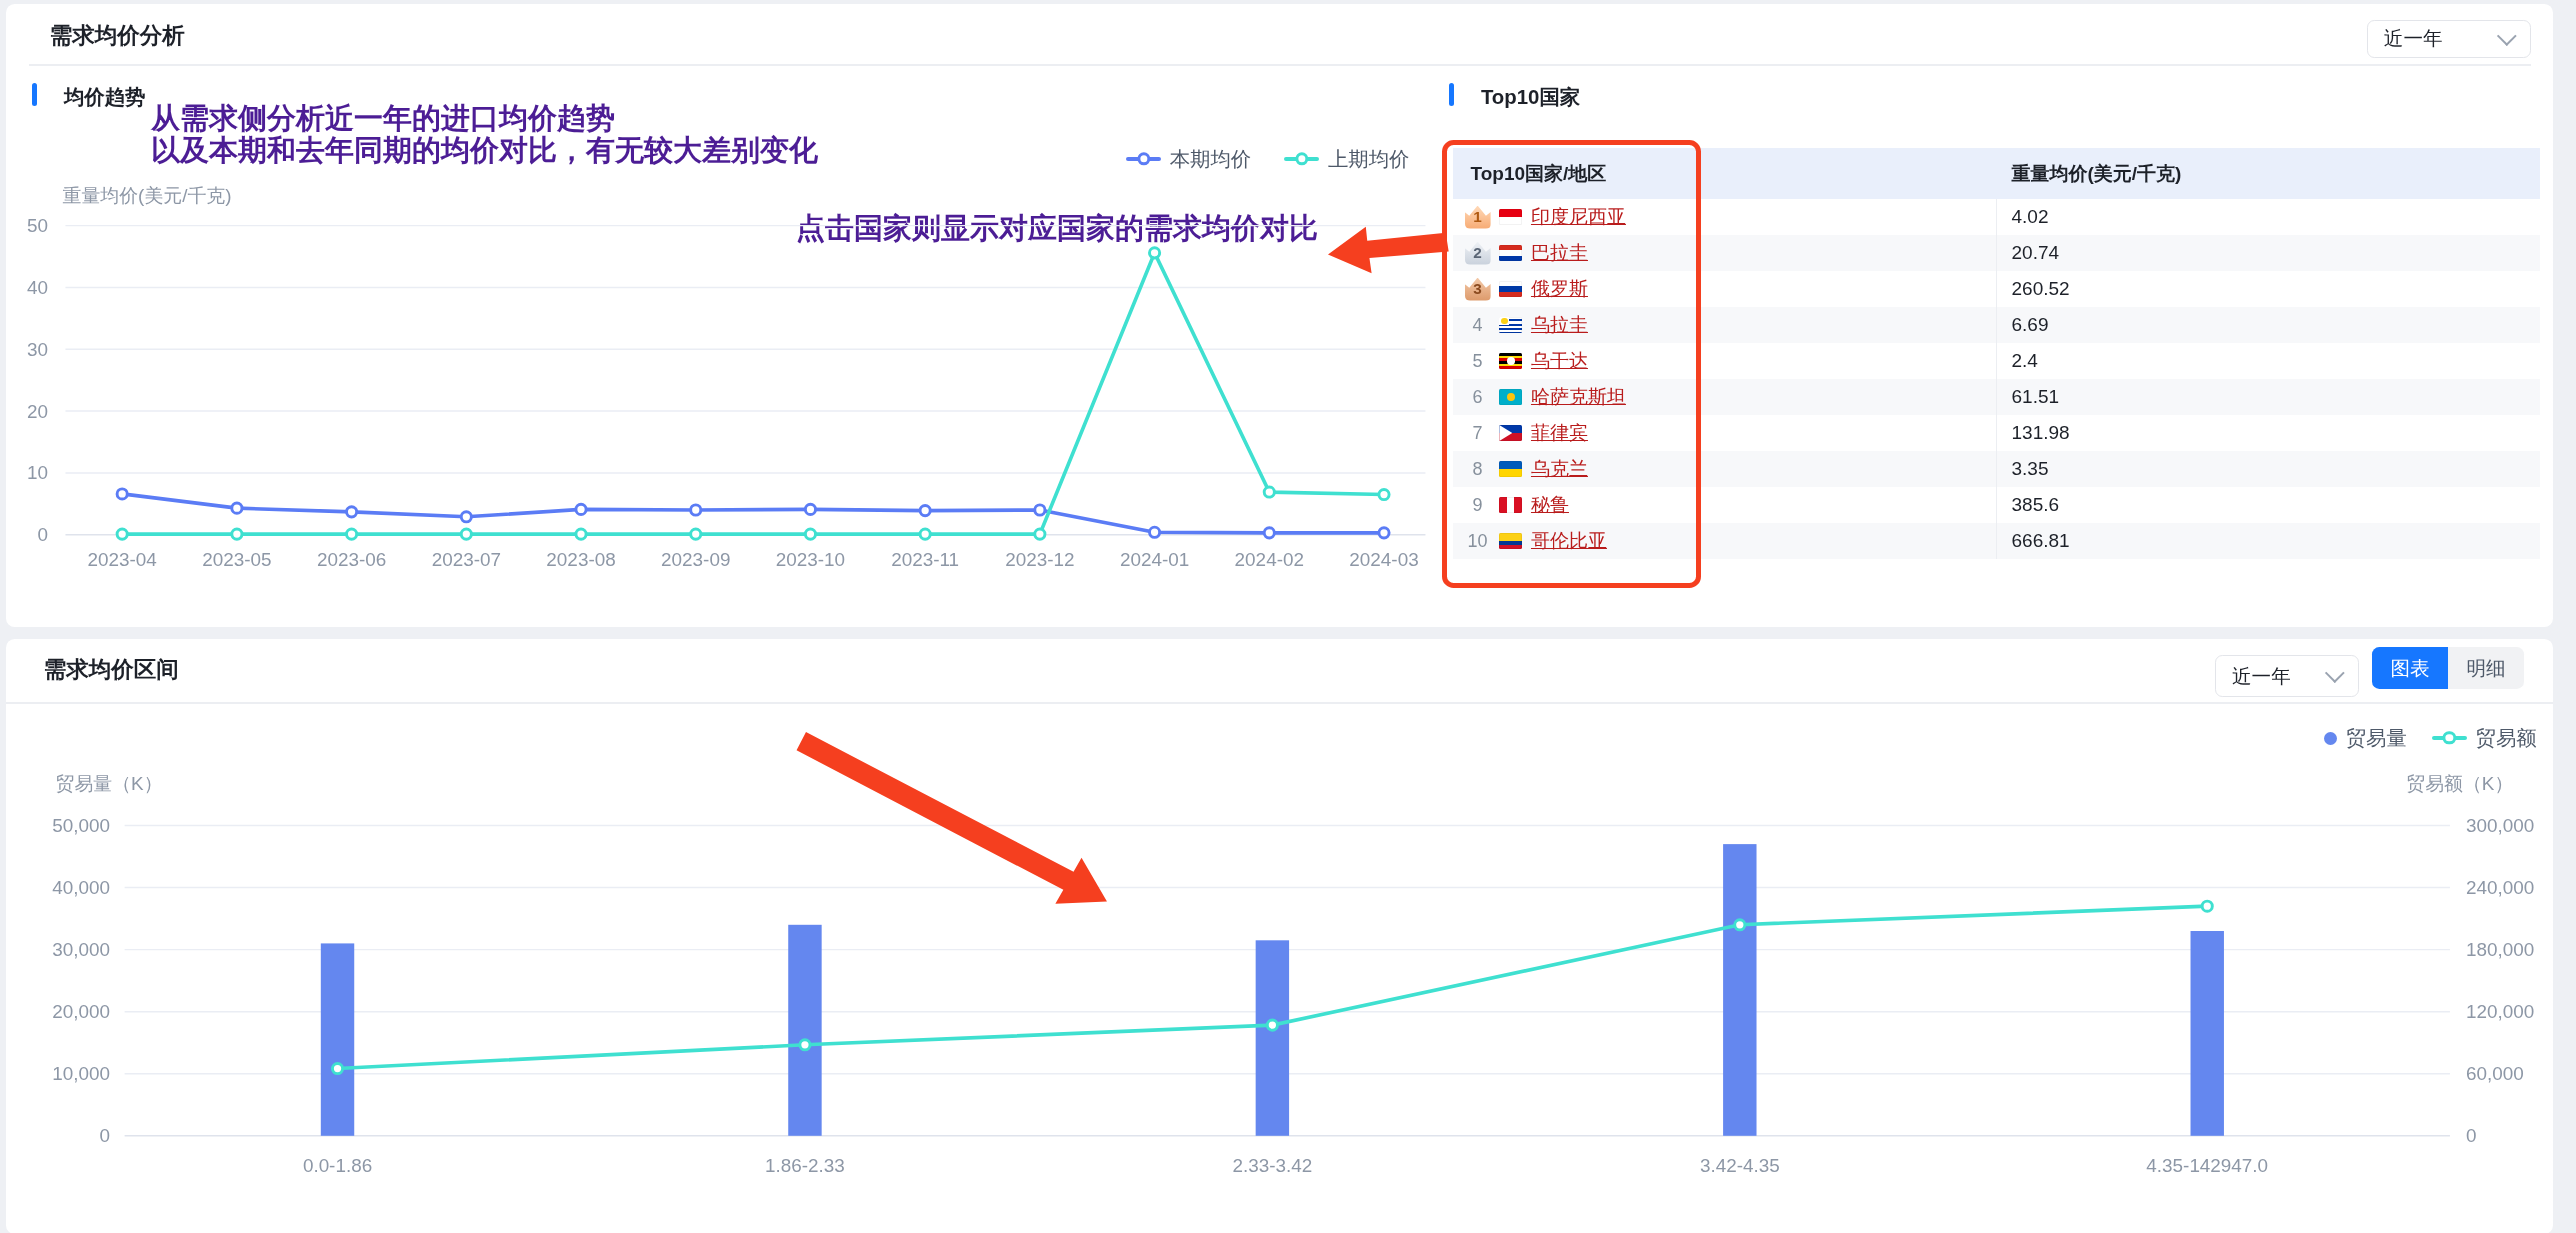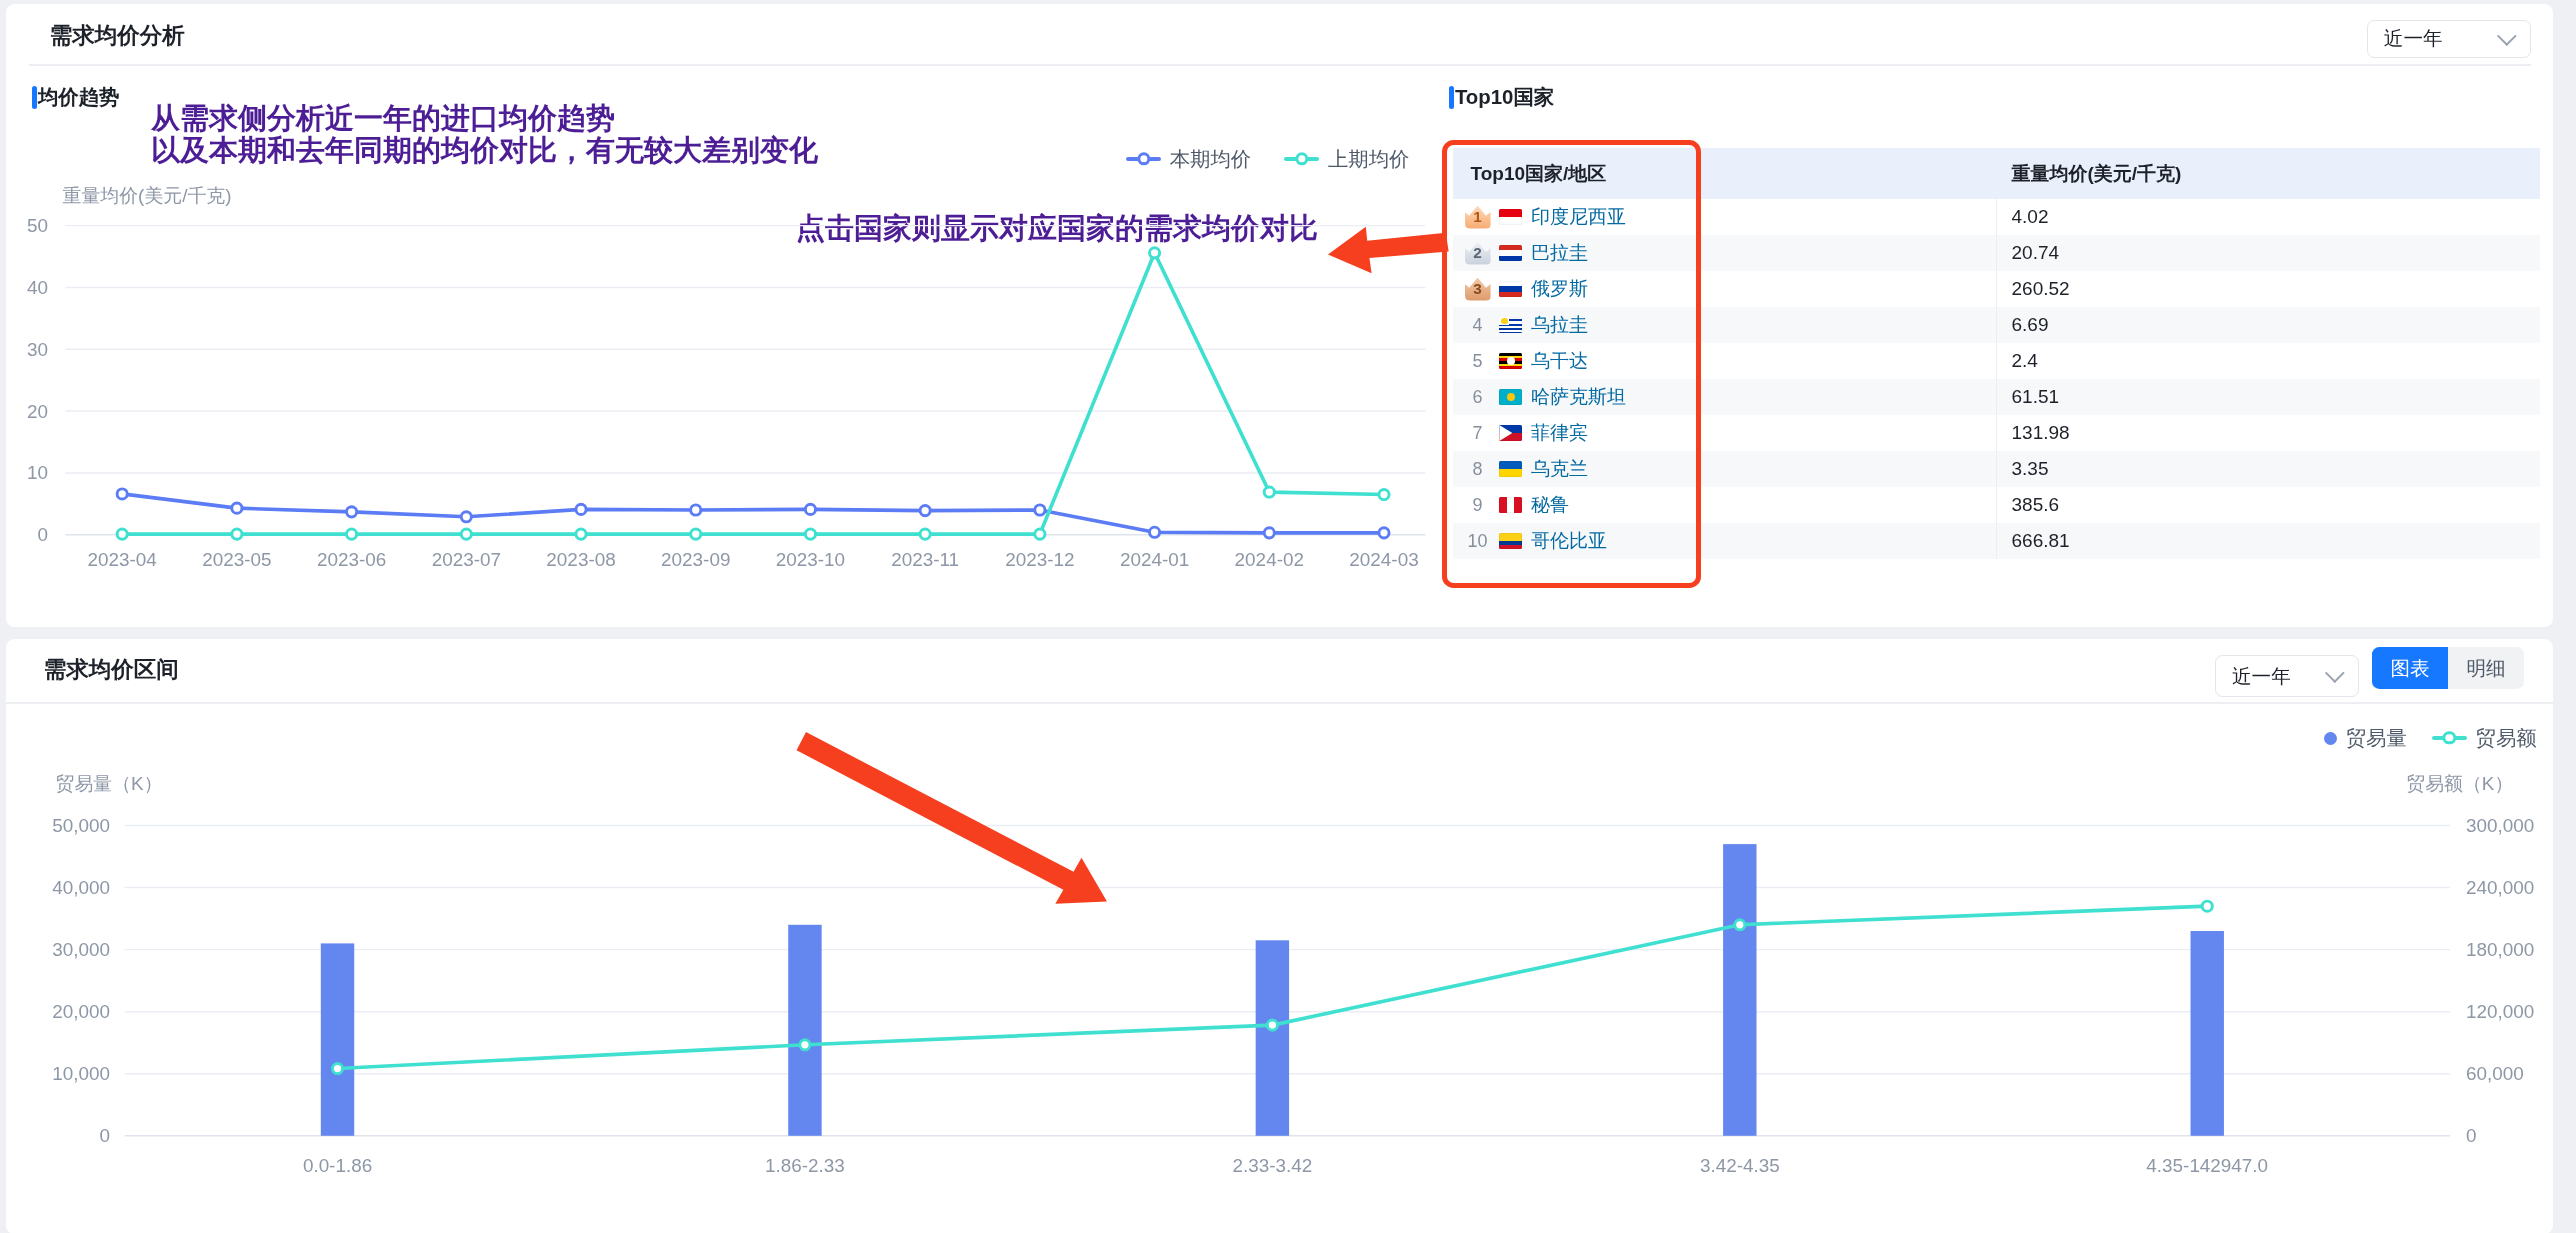--- a/index.html
+++ b/index.html
@@ -1,21 +1,21 @@
 <!DOCTYPE html>
 <html style="font-size:11.6px"><head>
 <meta charset="utf-8">
 <style>
   html,body{margin:0;padding:0;}
   body{font-family:"Liberation Sans",sans-serif;}
   #page{position:relative;width:2576px;height:1233px;background:#eef0f4;overflow:hidden;padding-left:44px;}
   .card{position:absolute;background:#ffffff;border-radius:8.7px;}
   .card-title{position:absolute;font-size:22.5px;font-weight:bold;color:#1d2129;}
   .divider{position:absolute;height:1.5px;background:#eceef2;}
-  .section-label{position:absolute;display:flex;align-items:center;gap:1px;}
+  .section-label{position:absolute;display:flex;gap:27px;}
   .accent-bar{width:5.1px;height:23px;background:#1677ff;border-radius:2.9px;}
   .section-text{font-size:20.4px;font-weight:bold;color:#1d2129;}
   .select{position:absolute;display:flex;align-items:center;justify-content:space-between;
           border:1.5px solid #e3e5ea;border-radius:7.3px;background:#fff;box-sizing:border-box;
           padding:0 16px;cursor:pointer;margin-top:8px;}
   .select .sel-text{font-size:19.6px;color:#1d2129;}
   .chev{width:11.6px;height:11.6px;border-right:2.2px solid #9aa3b0;border-bottom:2.2px solid #9aa3b0;
         transform:rotate(45deg);margin-top:-5.8px;}
   .red-note{position:absolute;color:#4c1d95;font-size:29px;font-weight:bold;line-height:32px;white-space:nowrap;}
   .legend{position:absolute;display:flex;align-items:center;gap:33px;}
@@ -37,21 +37,21 @@
   .tc1{width:544px;box-sizing:border-box;padding-left:11.6px;display:flex;align-items:center;gap:8.7px;
        border-right:1.5px solid #eceef2;height:100%;}
   .tc2{width:543px;box-sizing:border-box;padding-left:14.5px;font-size:19px;color:#1d2129;}
   .rk{width:26px;height:23px;display:flex;align-items:center;justify-content:center;
       font-size:15.3px;font-weight:bold;border-radius:5.1px;flex:none;
       clip-path:polygon(0 28%,18% 45%,50% 0,82% 45%,100% 28%,100% 100%,0 100%);}
   .rk1{background:linear-gradient(180deg,#ffd9b8,#f7ab74);color:#b05a12;}
   .rk2{background:linear-gradient(180deg,#eef1f5,#c9d1dc);color:#5a6575;}
   .rk3{background:linear-gradient(180deg,#f3c9a8,#dd9a6b);color:#8a4a1f;}
   .rkp{clip-path:none;background:none;color:#86909c;font-size:18px;font-weight:normal;}
-  .cname{font-size:19px;color:#0369a1;cursor:pointer;}
+  .cname{font-size:19px;color:#b91c1c;cursor:pointer;text-decoration:underline;}
   .flag{width:23px;height:16px;border-radius:1.5px;display:inline-block;position:relative;
         box-shadow:0 0 0 0.7px rgba(0,0,0,.07) inset;flex:none;overflow:hidden;}
   .f-indonesia{background:linear-gradient(180deg,#e70011 50%,#ffffff 50%);}
   .f-paraguay{background:linear-gradient(180deg,#d52b1e 33%,#ffffff 33% 66%,#0038a8 66%);}
   .f-russia{background:linear-gradient(180deg,#ffffff 33%,#0039a6 33% 66%,#d52b1e 66%);}
   .f-uruguay{background:repeating-linear-gradient(180deg,#ffffff 0 2.2px,#0038a8 2.2px 4.4px);}
   .f-uruguay::after{content:"";position:absolute;left:0;top:0;width:10.2px;height:8px;background:#ffffff;}
   .f-uruguay::before{content:"";position:absolute;left:2.2px;top:0.7px;width:6.5px;height:6.5px;border-radius:50%;
         background:#fcd116;z-index:1;}
   .f-uganda{background:linear-gradient(180deg,#000000 0 16.6%,#fcdc04 16.6% 33.3%,#d90000 33.3% 50%,

